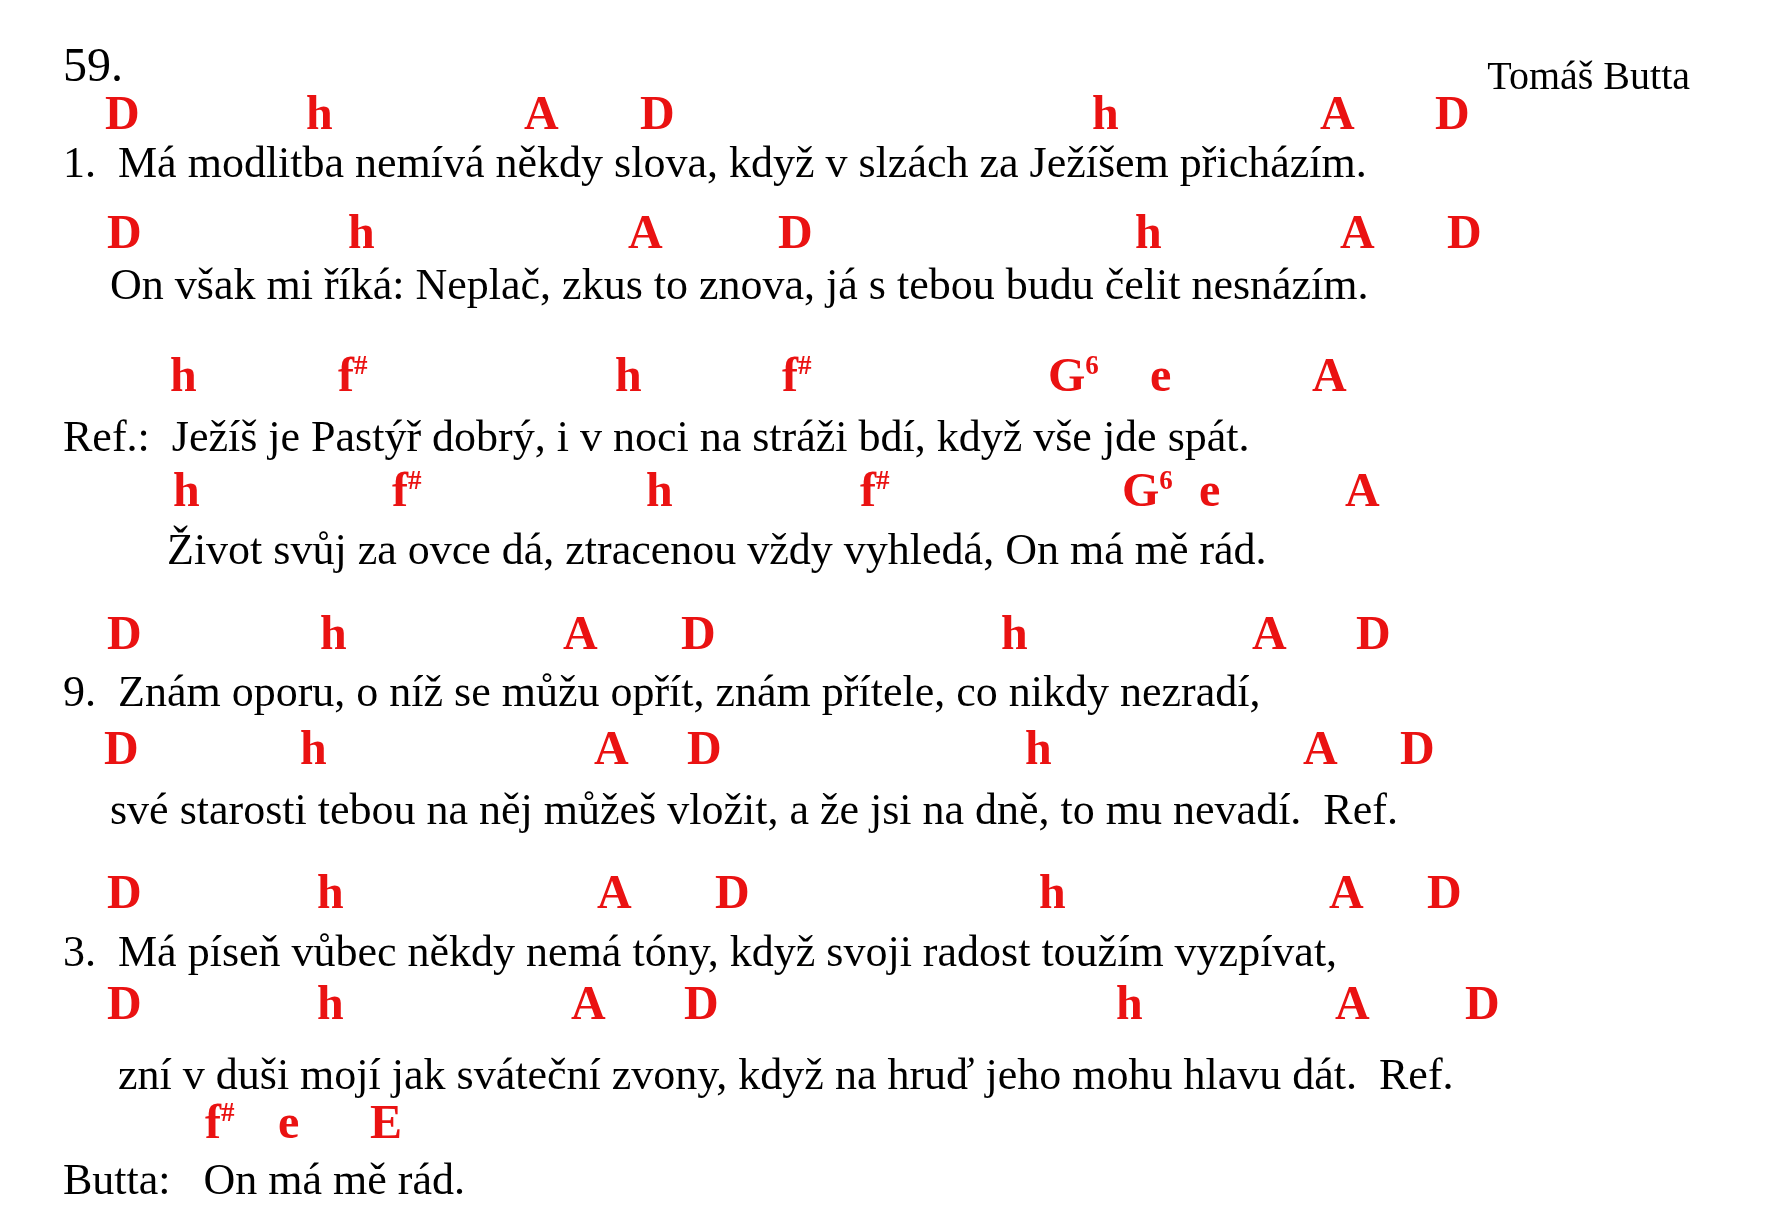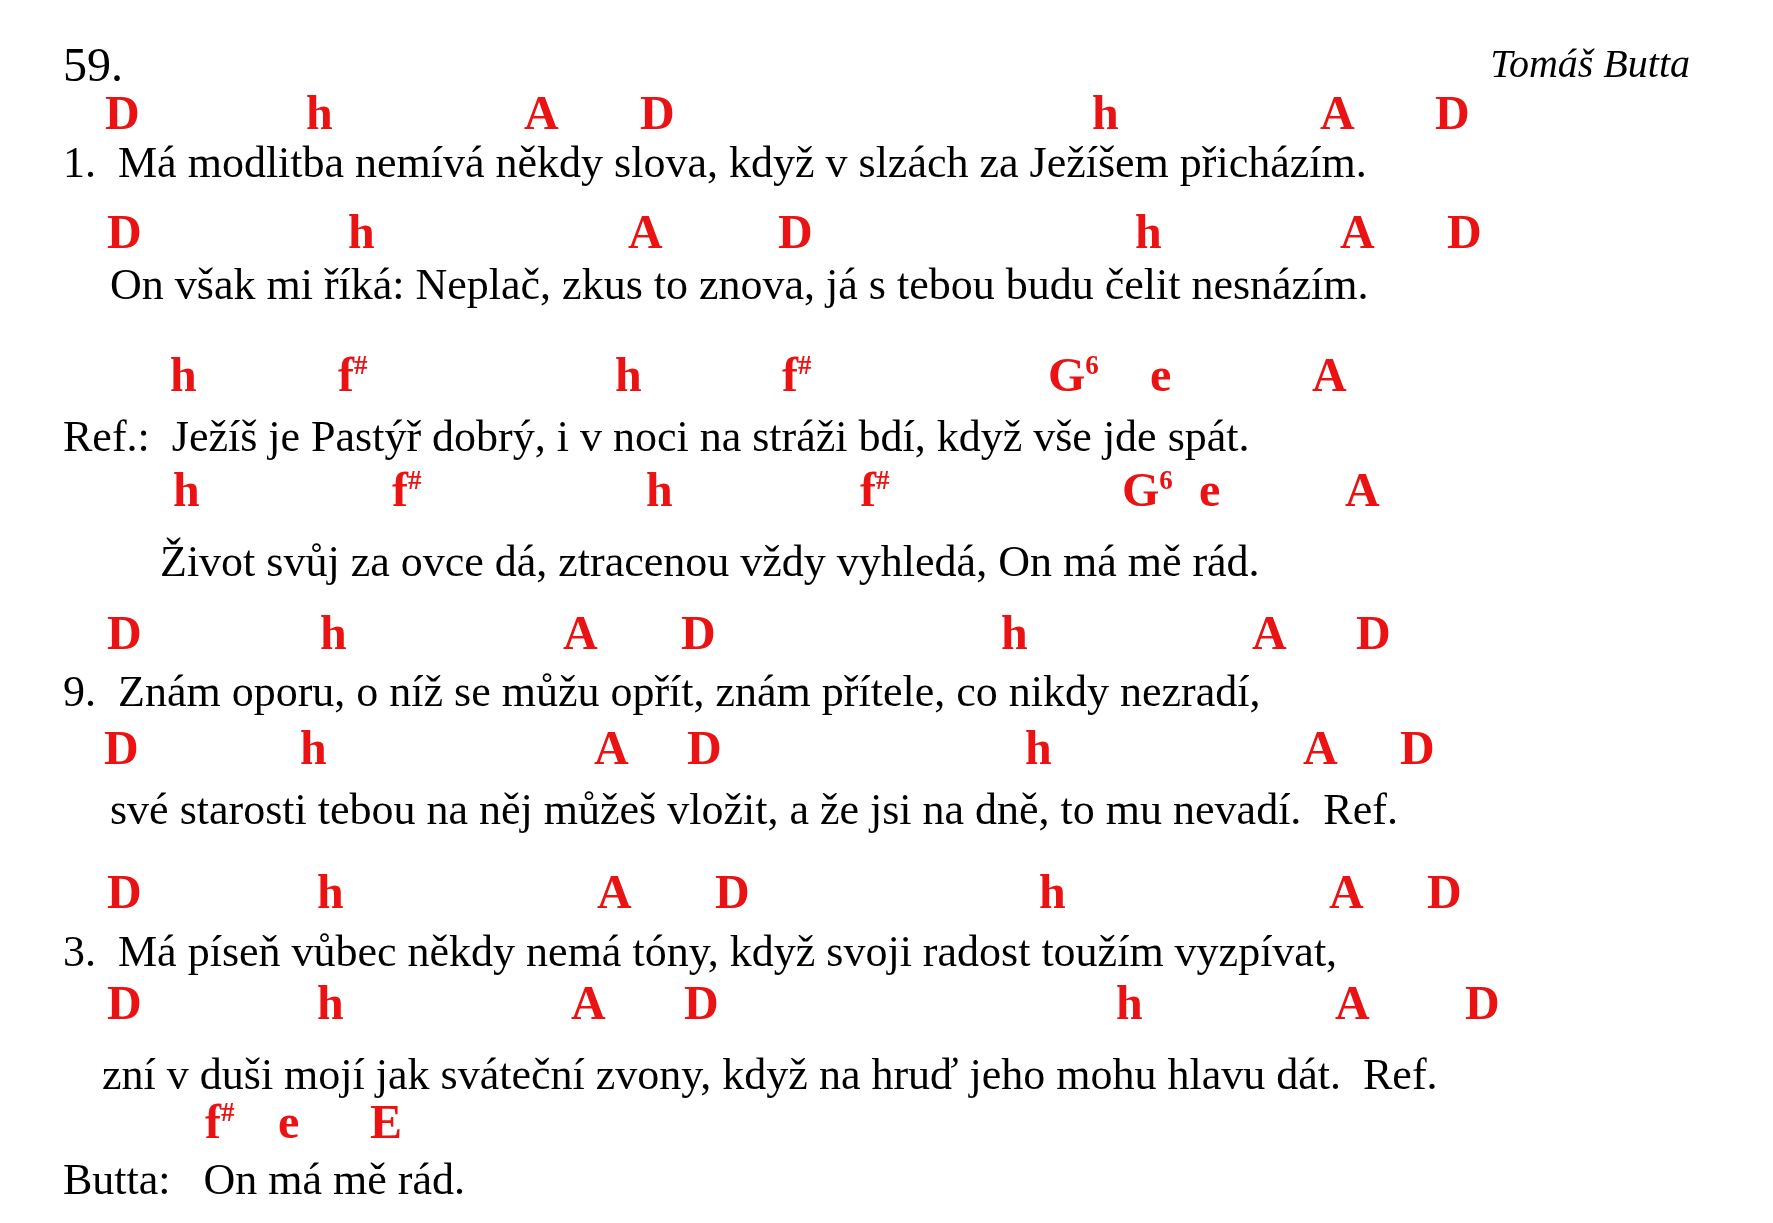--- a/index.html
+++ b/index.html
@@ -6,21 +6,21 @@
   body{
     width:1773px;height:1223px;position:relative;overflow:hidden;
     background:#ffffff;
     font-family:"Liberation Serif","DejaVu Serif",serif;
   }
   #page{position:absolute;inset:0;}
   
   #title-row{position:absolute;left:0;top:0;width:100%;height:120px;}
   #song-number{position:absolute;left:63px;top:41px;font-size:48px;line-height:1;color:#000;}
   #song-title{position:absolute;left:128px;top:30px;font-size:62px;font-weight:bold;line-height:1;color:#000;letter-spacing:1px;}
-  #song-author{position:absolute;right:83px;top:44px;font-size:40px;font-style:italic;line-height:1;color:#000;}
+  #song-author{position:absolute;right:83px;top:56px;font-size:40px;line-height:1;color:#000;}
   
   .row{position:absolute;left:0;width:100%;height:56px;}
   .lyric-text{position:absolute;top:0;font-size:44px;line-height:1;color:#000;white-space:pre;}
   .chord{position:absolute;top:0;font-size:48px;line-height:1;font-weight:bold;white-space:pre;}
   .chord .sup{font-size:27px;position:relative;top:-17px;}
 </style>
 </head>
 <body style="background: rgb(255, 255, 255);">
 
 <div id="page">
@@ -68,21 +68,21 @@
       <div class="row" style="top: 466px;">
         <span class="chord" style="left: 173px; color: rgb(234, 18, 18);"><span>h</span></span>
         <span class="chord" style="left: 392px; color: rgb(234, 18, 18);"><span>f</span><span class="sup">#</span></span>
         <span class="chord" style="left: 646px; color: rgb(234, 18, 18);"><span>h</span></span>
         <span class="chord" style="left: 860px; color: rgb(234, 18, 18);"><span>f</span><span class="sup">#</span></span>
         <span class="chord" style="left: 1122px; color: rgb(234, 18, 18);"><span>G</span><span class="sup">6</span></span>
         <span class="chord" style="left: 1199px; color: rgb(234, 18, 18);"><span>e</span></span>
         <span class="chord" style="left: 1345px; color: rgb(234, 18, 18);"><span>A</span></span>
       </div>
       <div class="row" style="top: 528px;">
-        <span class="lyric-text" style="left: 160px; color: rgb(0, 0, 0); margin-top: 12px;">Život svůj za ovce dá, ztracenou vždy vyhledá, On má mě rád.</span>
+        <span class="lyric-text" style="left: 167px; color: rgb(0, 0, 0);">Život svůj za ovce dá, ztracenou vždy vyhledá, On má mě rád.</span>
       </div>
       <div class="row" style="top: 609px;">
         <span class="chord" style="left: 107px; color: rgb(234, 18, 18);"><span>D</span></span>
         <span class="chord" style="left: 320px; color: rgb(234, 18, 18);"><span>h</span></span>
         <span class="chord" style="left: 563px; color: rgb(234, 18, 18);"><span>A</span></span>
         <span class="chord" style="left: 681px; color: rgb(234, 18, 18);"><span>D</span></span>
         <span class="chord" style="left: 1001px; color: rgb(234, 18, 18);"><span>h</span></span>
         <span class="chord" style="left: 1252px; color: rgb(234, 18, 18);"><span>A</span></span>
         <span class="chord" style="left: 1356px; color: rgb(234, 18, 18);"><span>D</span></span>
       </div>
@@ -116,21 +116,21 @@
       <div class="row" style="top: 979px;">
         <span class="chord" style="left: 107px; color: rgb(234, 18, 18);"><span>D</span></span>
         <span class="chord" style="left: 317px; color: rgb(234, 18, 18);"><span>h</span></span>
         <span class="chord" style="left: 571px; color: rgb(234, 18, 18);"><span>A</span></span>
         <span class="chord" style="left: 684px; color: rgb(234, 18, 18);"><span>D</span></span>
         <span class="chord" style="left: 1116px; color: rgb(234, 18, 18);"><span>h</span></span>
         <span class="chord" style="left: 1335px; color: rgb(234, 18, 18);"><span>A</span></span>
         <span class="chord" style="left: 1465px; color: rgb(234, 18, 18);"><span>D</span></span>
       </div>
       <div class="row" style="top: 1053px;">
-        <span class="lyric-text" style="left: 102px; color: rgb(0, 0, 0);">zní v duši mojí jak sváteční zvony, když na hruď jeho mohu hlavu dát.  Ref.</span>
+        <span class="lyric-text" style="left: 118px; color: rgb(0, 0, 0);">zní v duši mojí jak sváteční zvony, když na hruď jeho mohu hlavu dát.  Ref.</span>
       </div>
       <div class="row" style="top: 1098px;">
         <span class="chord" style="left: 205px; color: rgb(234, 18, 18);"><span>f</span><span class="sup">#</span></span>
         <span class="chord" style="left: 278px; color: rgb(234, 18, 18);"><span>e</span></span>
         <span class="chord" style="left: 370px; color: rgb(234, 18, 18);"><span>E</span></span>
       </div>
       <div class="row" style="top: 1158px;">
         <span class="lyric-text" style="left: 63px; color: rgb(0, 0, 0);">Butta:   On má mě rád.</span>
       </div>
     </div>

